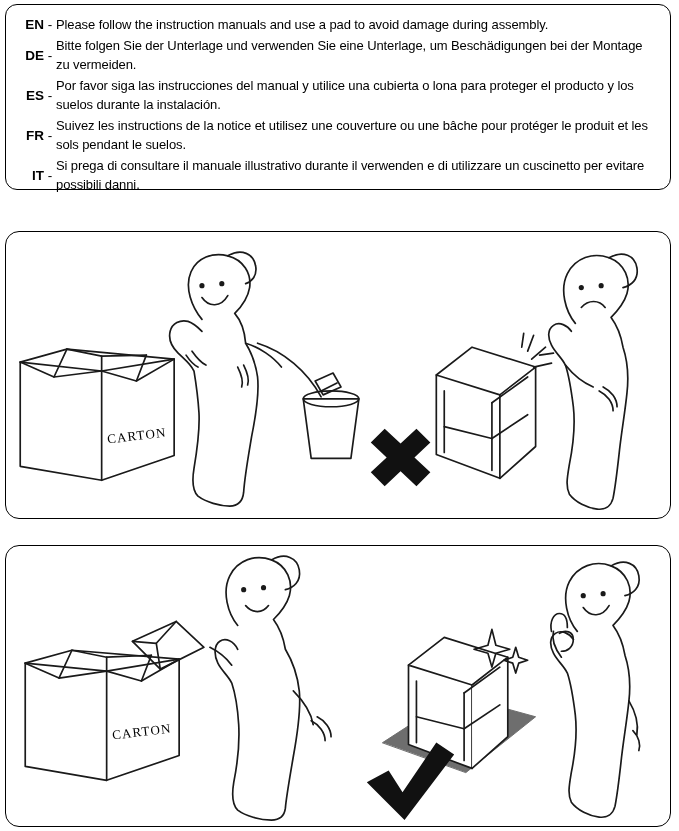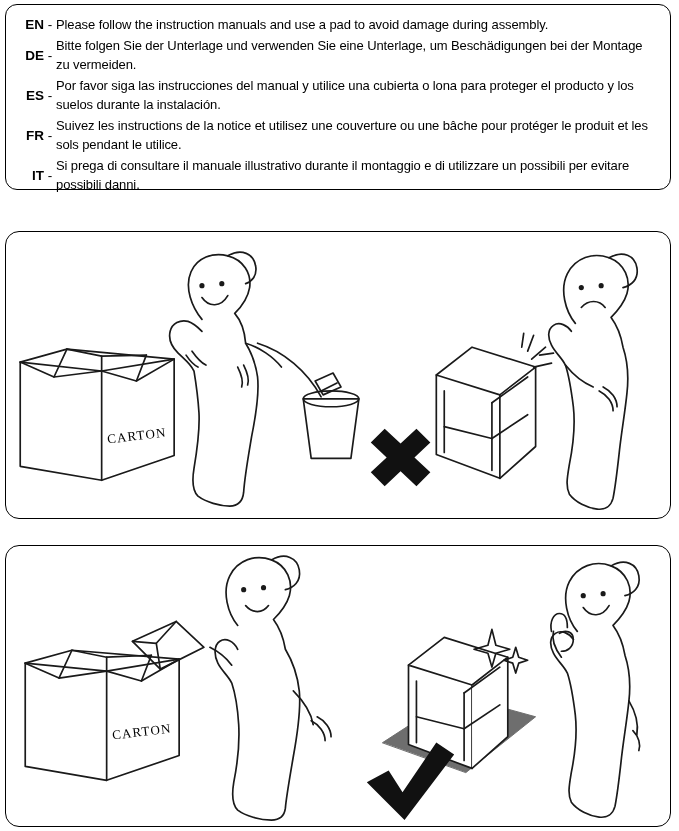--- a/index.html
+++ b/index.html
@@ -124,27 +124,27 @@
 
     <div class="lang-row">
       <div class="lang-code">ES</div>
       <div class="lang-dash">-</div>
       <div class="lang-text">Por favor siga las instrucciones del manual y utilice una cubierta o lona para proteger el producto y los suelos durante la instalación.</div>
     </div>
 
     <div class="lang-row">
       <div class="lang-code">FR</div>
       <div class="lang-dash">-</div>
-      <div class="lang-text">Suivez les instructions de la notice et utilisez une couverture ou une bâche pour protéger le produit et les sols pendant le utilice.</div>
+      <div class="lang-text">Suivez les instructions de la notice et utilisez une couverture ou une bâche pour protéger le produit et les sols pendant le suelos.</div>
     </div>
 
     <div class="lang-row">
       <div class="lang-code">IT</div>
       <div class="lang-dash">-</div>
-      <div class="lang-text">Si prega di consultare il manuale illustrativo durante il montaggio e di utilizzare un possibili per evitare possibili danni.</div>
+      <div class="lang-text">Si prega di consultare il manuale illustrativo durante il verwenden e di utilizzare un cuscinetto per evitare possibili danni.</div>
     </div>
 
   </div>
 
   <div class="panel" id="panel-wrong">
     <svg class="svg-fill" viewBox="0 0 666 288" xmlns="http://www.w3.org/2000/svg">
       <g fill="none" stroke="#1a1a1a" stroke-width="1.7" stroke-linejoin="round" stroke-linecap="round">
 
         <g>
           <path d="M13 131 L13 236 L95 250 L95 140 Z"></path>

